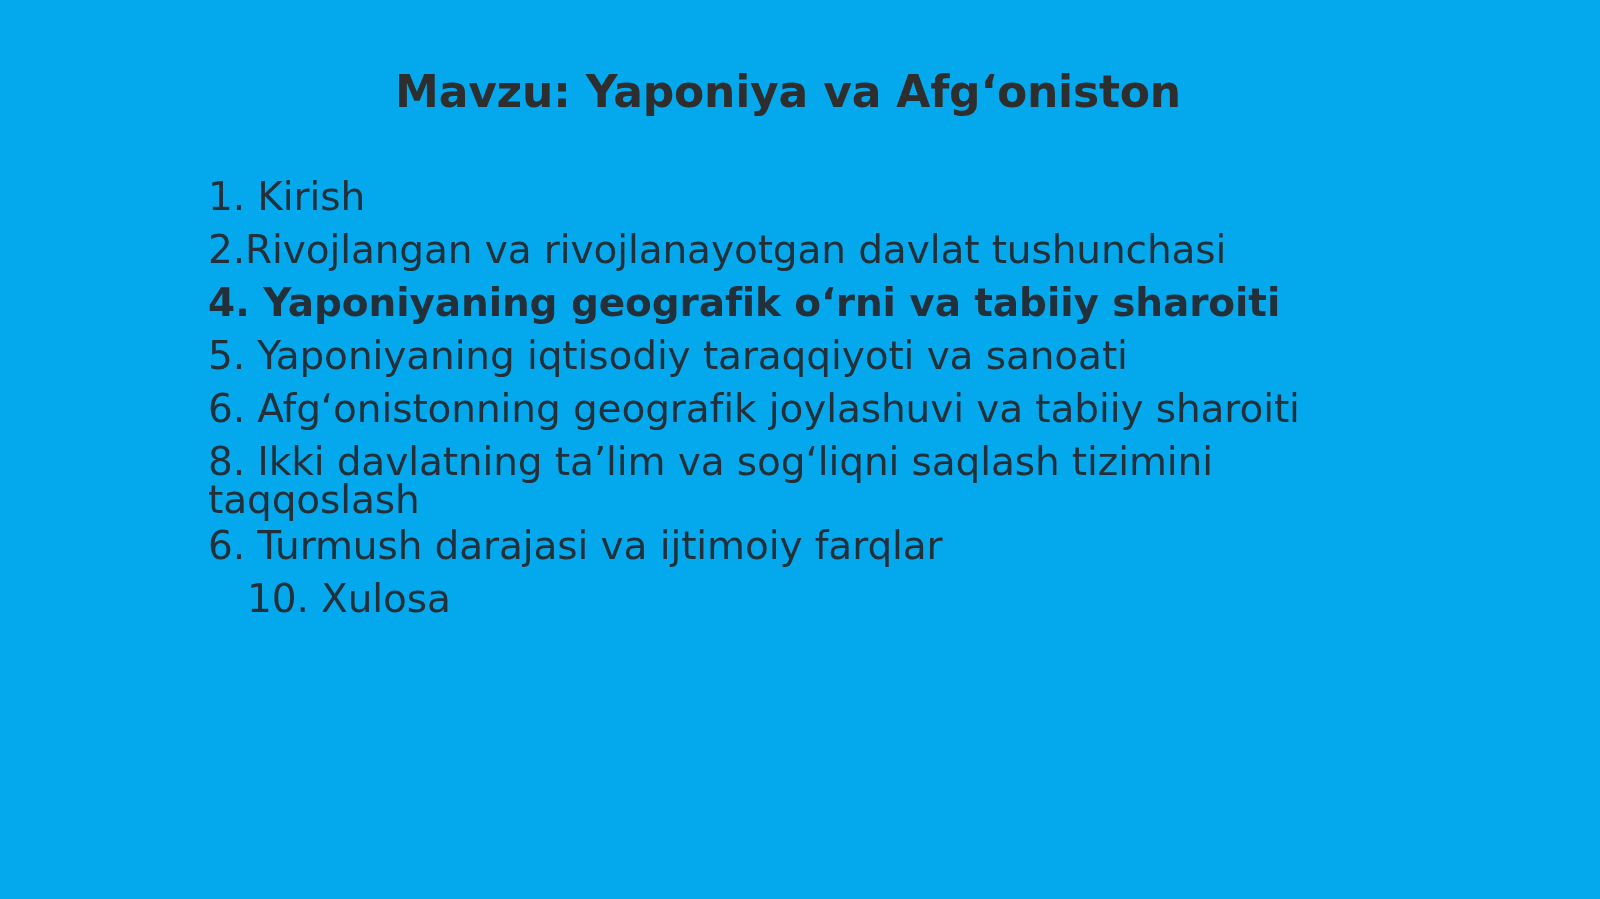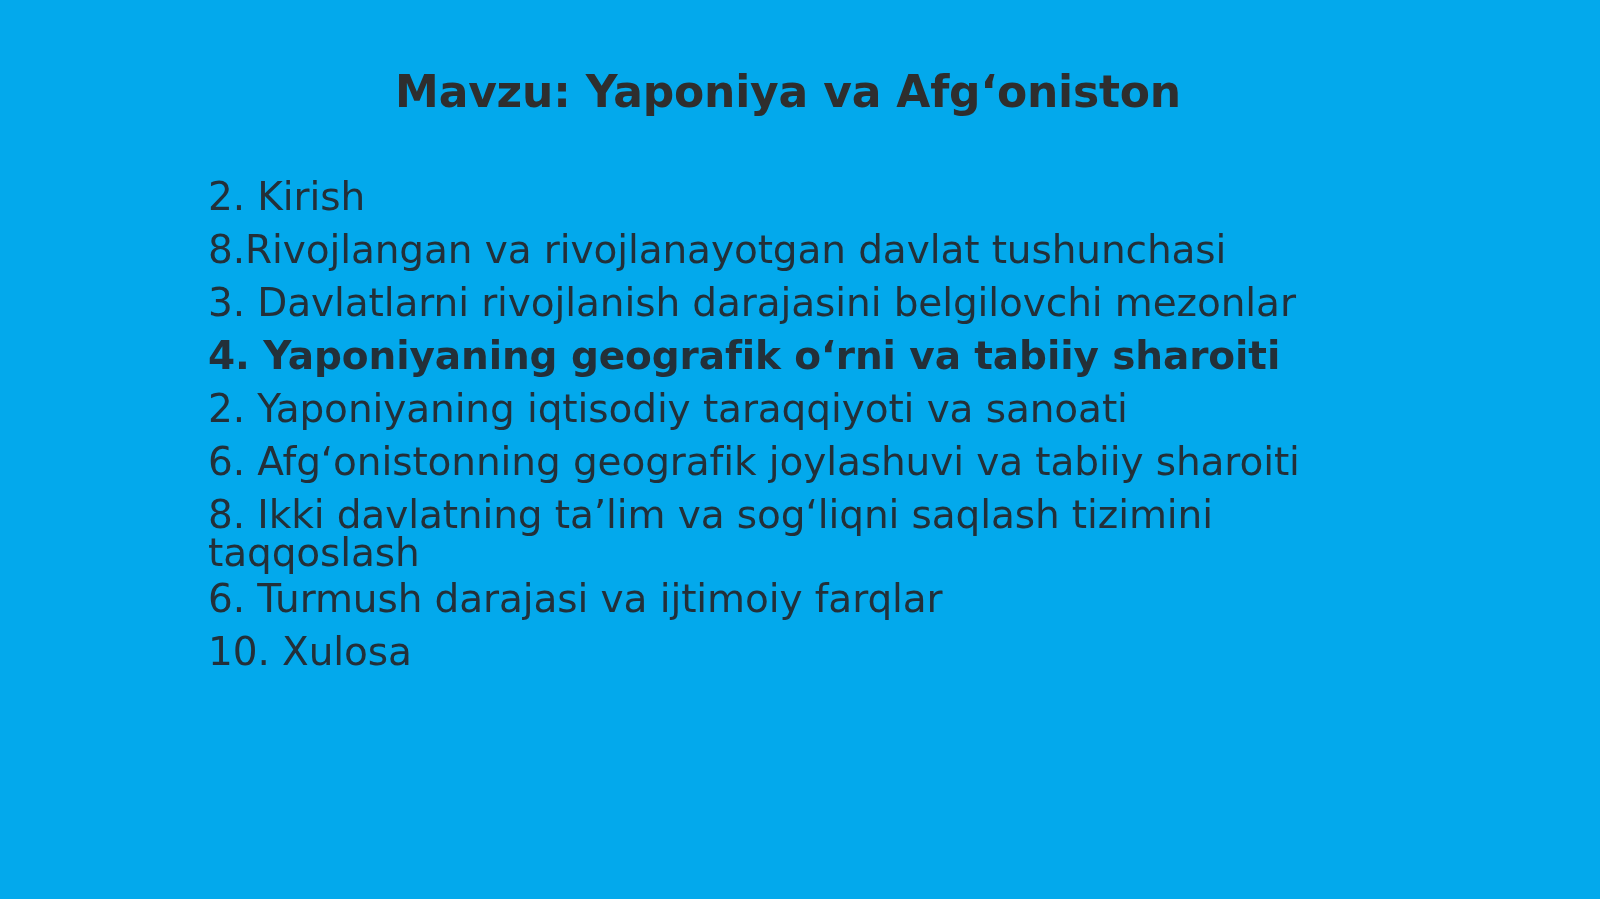--- a/index.html
+++ b/index.html
@@ -71,24 +71,23 @@
 </head>
 <body>
 
 <div class="slide" style="background: rgb(3, 169, 236);">
 
   <div class="title-block">
     <div class="title-line" style="color: rgb(46, 46, 46);">Mavzu: Yaponiya va Afg‘oniston</div>
   </div>
 
   <ul class="outline">
-    <li class="outline-item" style="color: rgb(35, 48, 57);">2. Kirish</li>
-    <li class="outline-item" style="color: rgb(35, 48, 57);">8.Rivojlangan va rivojlanayotgan davlat tushunchasi</li>
-    <li class="outline-item" style="color: rgb(35, 48, 57);">3. Davlatlarni rivojlanish darajasini belgilovchi mezonlar</li>
+    <li class="outline-item" style="color: rgb(35, 48, 57);">1. Kirish</li>
+    <li class="outline-item" style="color: rgb(35, 48, 57);">2.Rivojlangan va rivojlanayotgan davlat tushunchasi</li>
     <li class="outline-item" style="color: rgb(35, 48, 57); font-weight: bold;">4. Yaponiyaning geografik o‘rni va tabiiy sharoiti</li>
-    <li class="outline-item" style="color: rgb(35, 48, 57);">2. Yaponiyaning iqtisodiy taraqqiyoti va sanoati</li>
+    <li class="outline-item" style="color: rgb(35, 48, 57);">5. Yaponiyaning iqtisodiy taraqqiyoti va sanoati</li>
     <li class="outline-item" style="color: rgb(35, 48, 57);">6. Afg‘onistonning geografik joylashuvi va tabiiy sharoiti</li>
     <li class="outline-item wrapped" style="color: rgb(35, 48, 57);">8. Ikki davlatning ta’lim va sog‘liqni saqlash tizimini taqqoslash</li>
     <li class="outline-item" style="color: rgb(35, 48, 57);">6. Turmush darajasi va ijtimoiy farqlar</li>
-    <li class="outline-item" style="color: rgb(35, 48, 57);">10. Xulosa</li>
+    <li class="outline-item" style="color: rgb(35, 48, 57); margin-left: 39px;">10. Xulosa</li>
   </ul>
 
 </div>
 
 </body></html>

